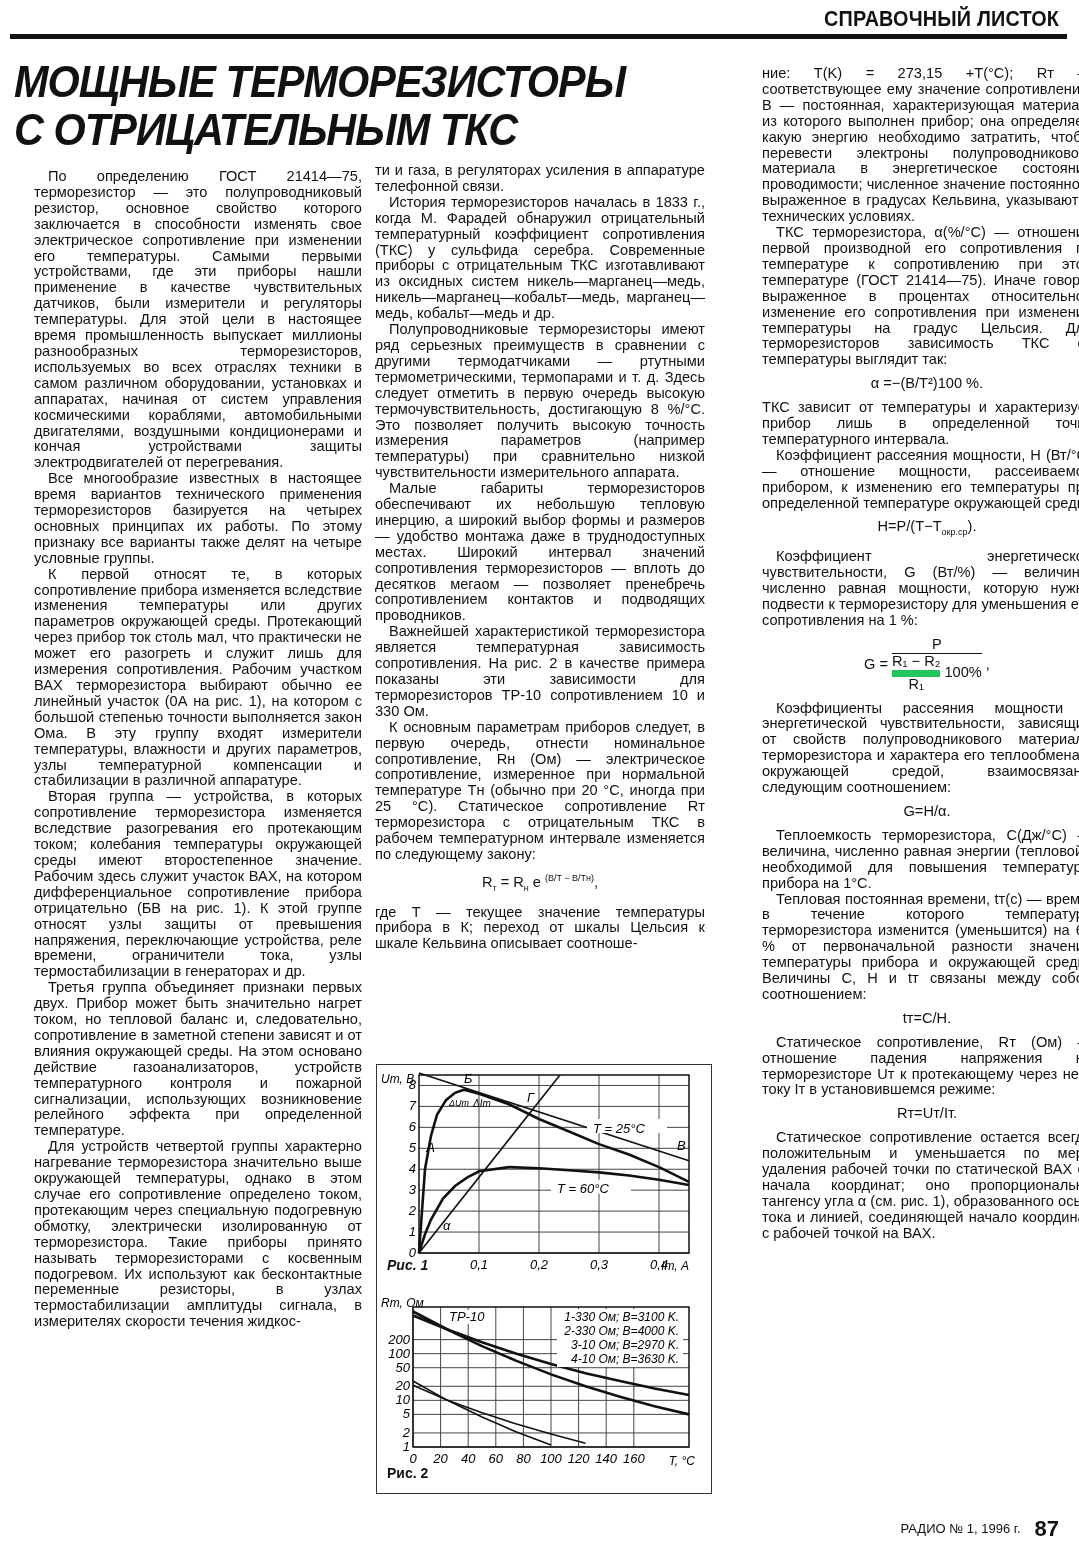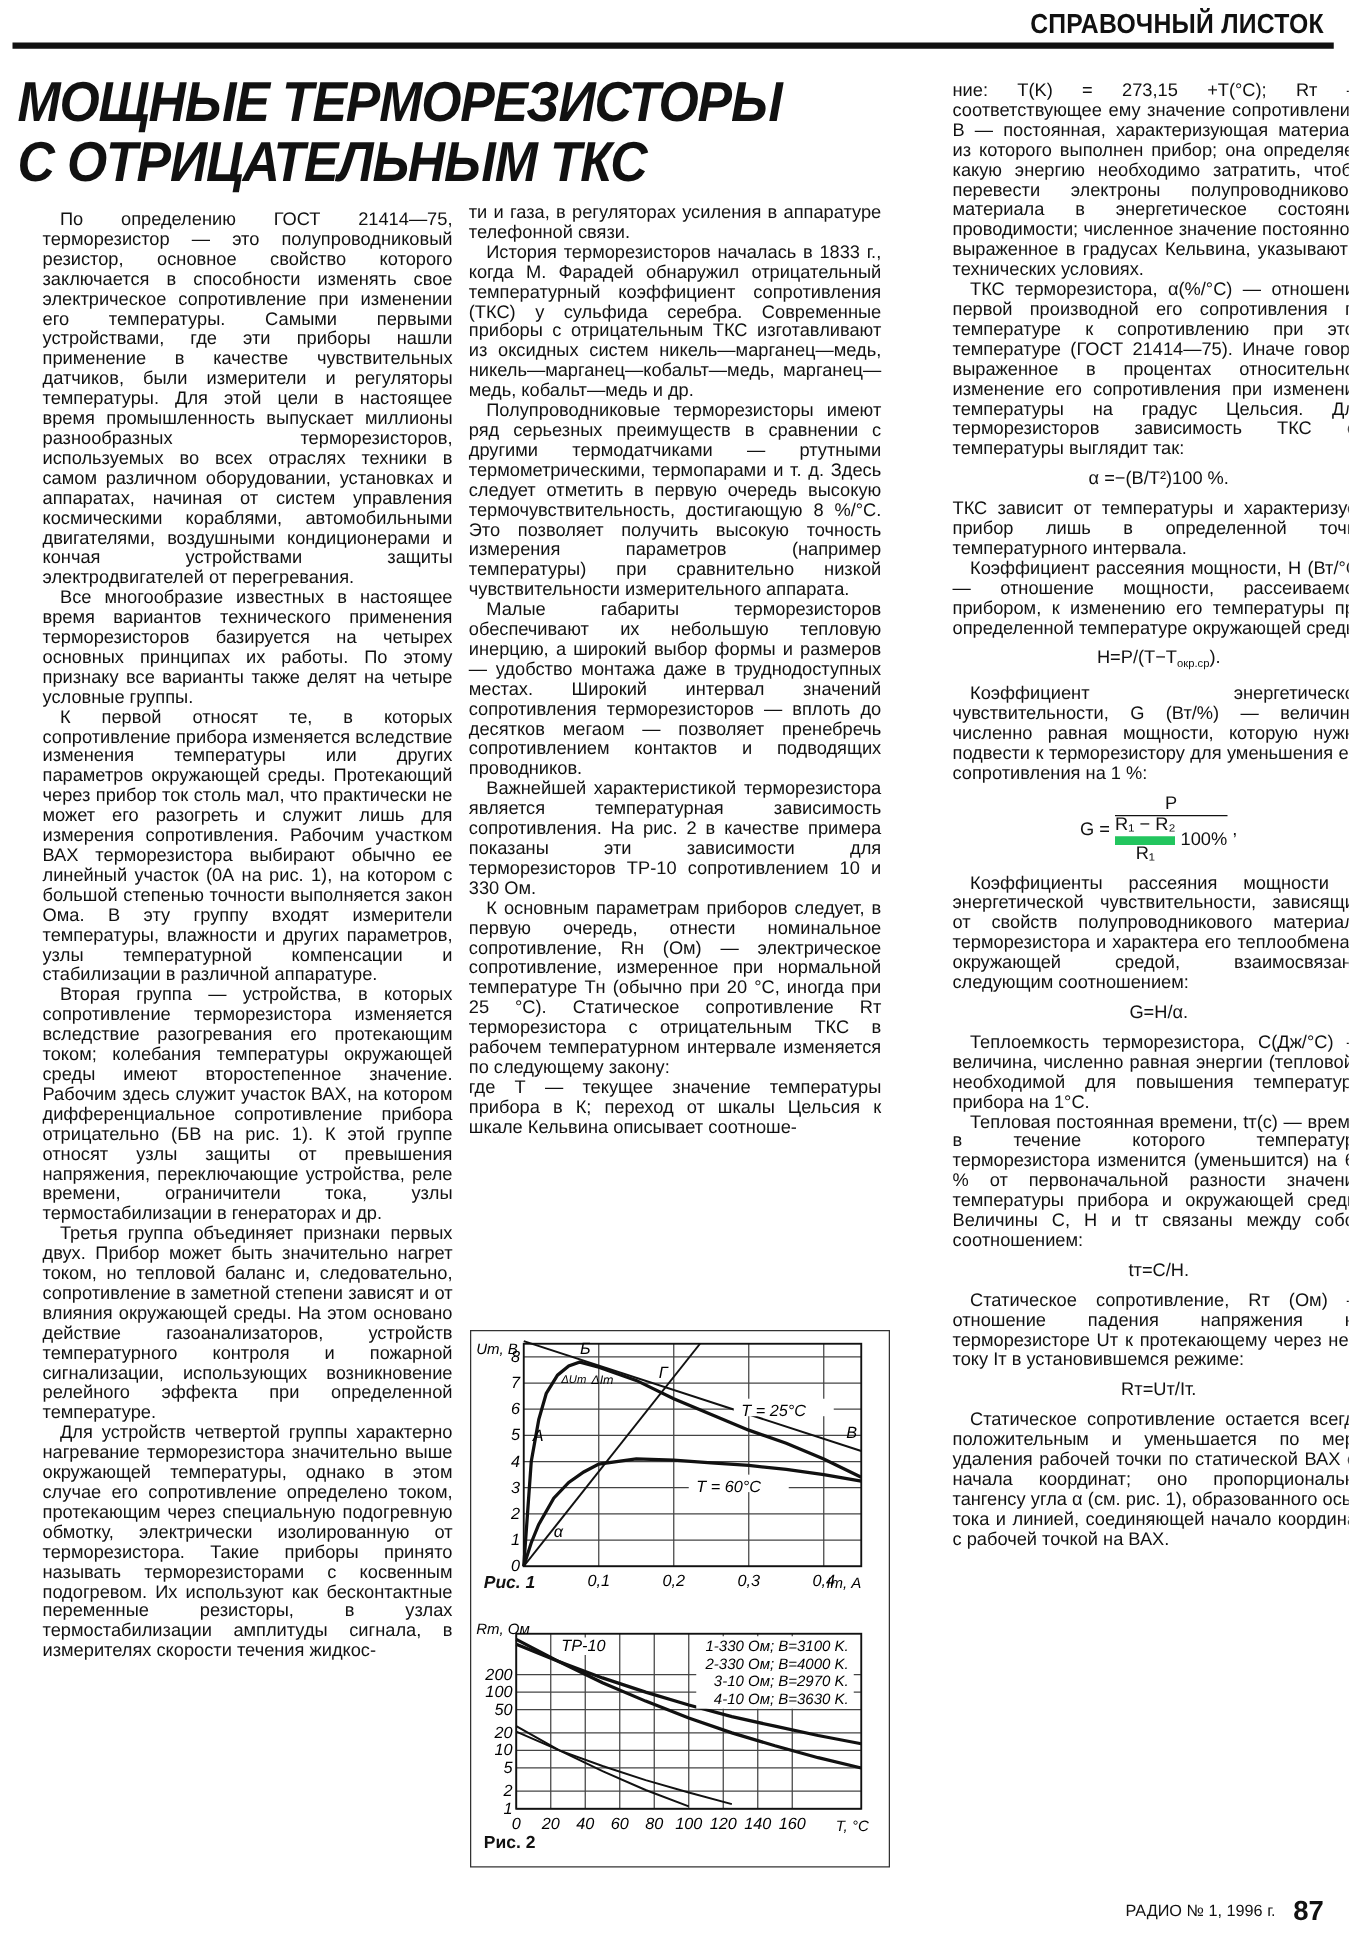--- a/index.html
+++ b/index.html
@@ -52,20 +52,23 @@
   <p>Для устройств четвертой группы характерно нагревание терморезистора значительно выше окружающей температуры, однако в этом случае его сопротивление определено током, протекающим через специальную подогревную обмотку, электрически изолированную от терморезистора. Такие приборы принято называть терморезисторами с косвенным подогревом. Их используют как бесконтактные переменные резисторы, в узлах термостабилизации амплитуды сигнала, в измерителях скорости течения жидкос-</p>
 </div>
 
 <div class="col c2">
   <p class="noindent">ти и газа, в регуляторах усиления в аппаратуре телефонной связи.</p>
   <p>История терморезисторов началась в 1833 г., когда М. Фарадей обнаружил отрицательный температурный коэффициент сопротивления (ТКС) у сульфида серебра. Современные приборы с отрицательным ТКС изготавливают из оксидных систем никель—марганец—медь, никель—марганец—кобальт—медь, марганец—медь, кобальт—медь и др.</p>
   <p>Полупроводниковые терморезисторы имеют ряд серьезных преимуществ в сравнении с другими термодатчиками — ртутными термометрическими, термопарами и т. д. Здесь следует отметить в первую очередь высокую термочувствительность, достигающую 8 %/°С. Это позволяет получить высокую точность измерения параметров (например температуры) при сравнительно низкой чувствительности измерительного аппарата.</p>
   <p>Малые габариты терморезисторов обеспечивают их небольшую тепловую инерцию, а широкий выбор формы и размеров — удобство монтажа даже в труднодоступных местах. Широкий интервал значений сопротивления терморезисторов — вплоть до десятков мегаом — позволяет пренебречь сопротивлением контактов и подводящих проводников.</p>
   <p>Важнейшей характеристикой терморезистора является температурная зависимость сопротивления. На рис. 2 в качестве примера показаны эти зависимости для терморезисторов ТР-10 сопротивлением 10 и 330 Ом.</p>
   <p>К основным параметрам приборов следует, в первую очередь, отнести номинальное сопротивление, Rн (Ом) — электрическое сопротивление, измеренное при нормальной температуре Tн (обычно при 20 °С, иногда при 25 °С). Статическое сопротивление Rт терморезистора с отрицательным ТКС в рабочем температурном интервале изменяется по следующему закону:</p>
+  <p class="formula">
+    <span>R</span><sub>т</sub><span> = R</span><sub>н</sub><span> e </span><sup>(B/T − B/Tн)</sup><span>,</span>
+  </p>
   <p class="noindent">где Т — текущее значение температуры прибора в К; переход от шкалы Цельсия к шкале Кельвина описывает соотноше-</p>
 </div>
 
 <div class="figbox">
   <svg id="fig1" width="334" height="210" style="position:absolute;left:0;top:0;">
       <line x1="102" y1="10" x2="102" y2="188" stroke="#444" stroke-width="1"></line>
       <text x="102" y="204" font-size="13" text-anchor="middle">0,1</text>
       <line x1="162" y1="10" x2="162" y2="188" stroke="#444" stroke-width="1"></line>
       <text x="162" y="204" font-size="13" text-anchor="middle">0,2</text>
       <line x1="222" y1="10" x2="222" y2="188" stroke="#444" stroke-width="1"></line>

